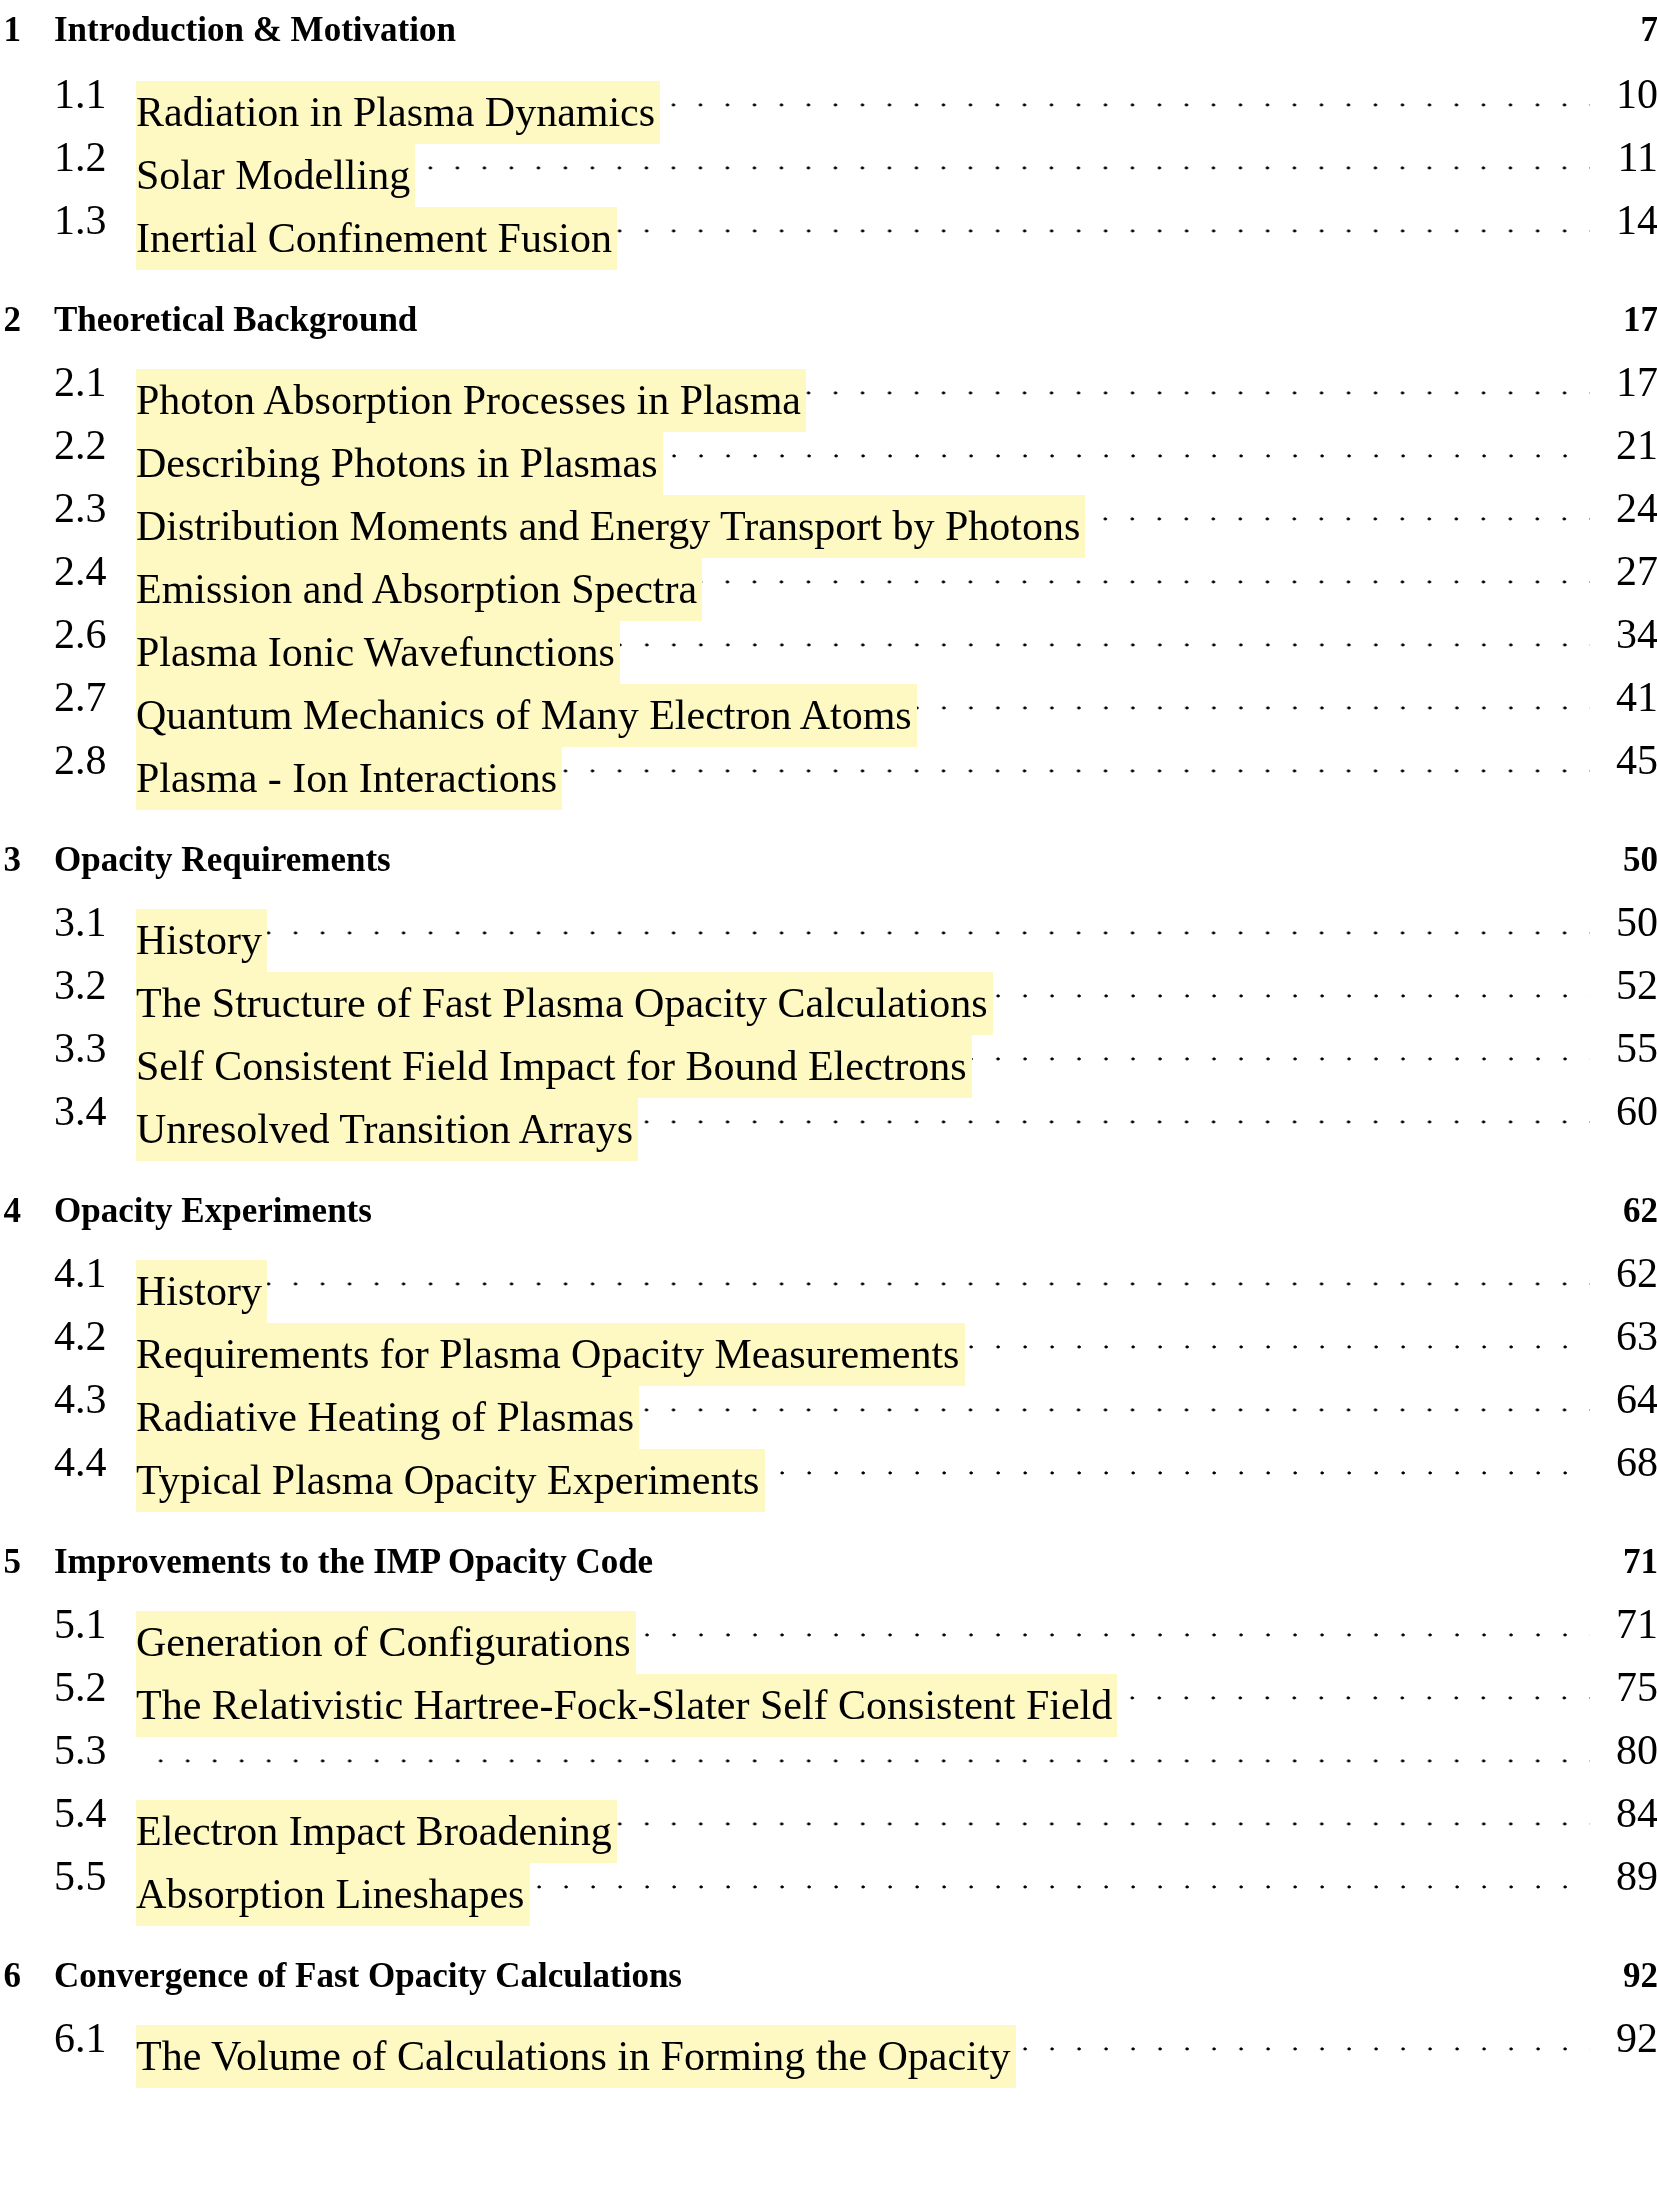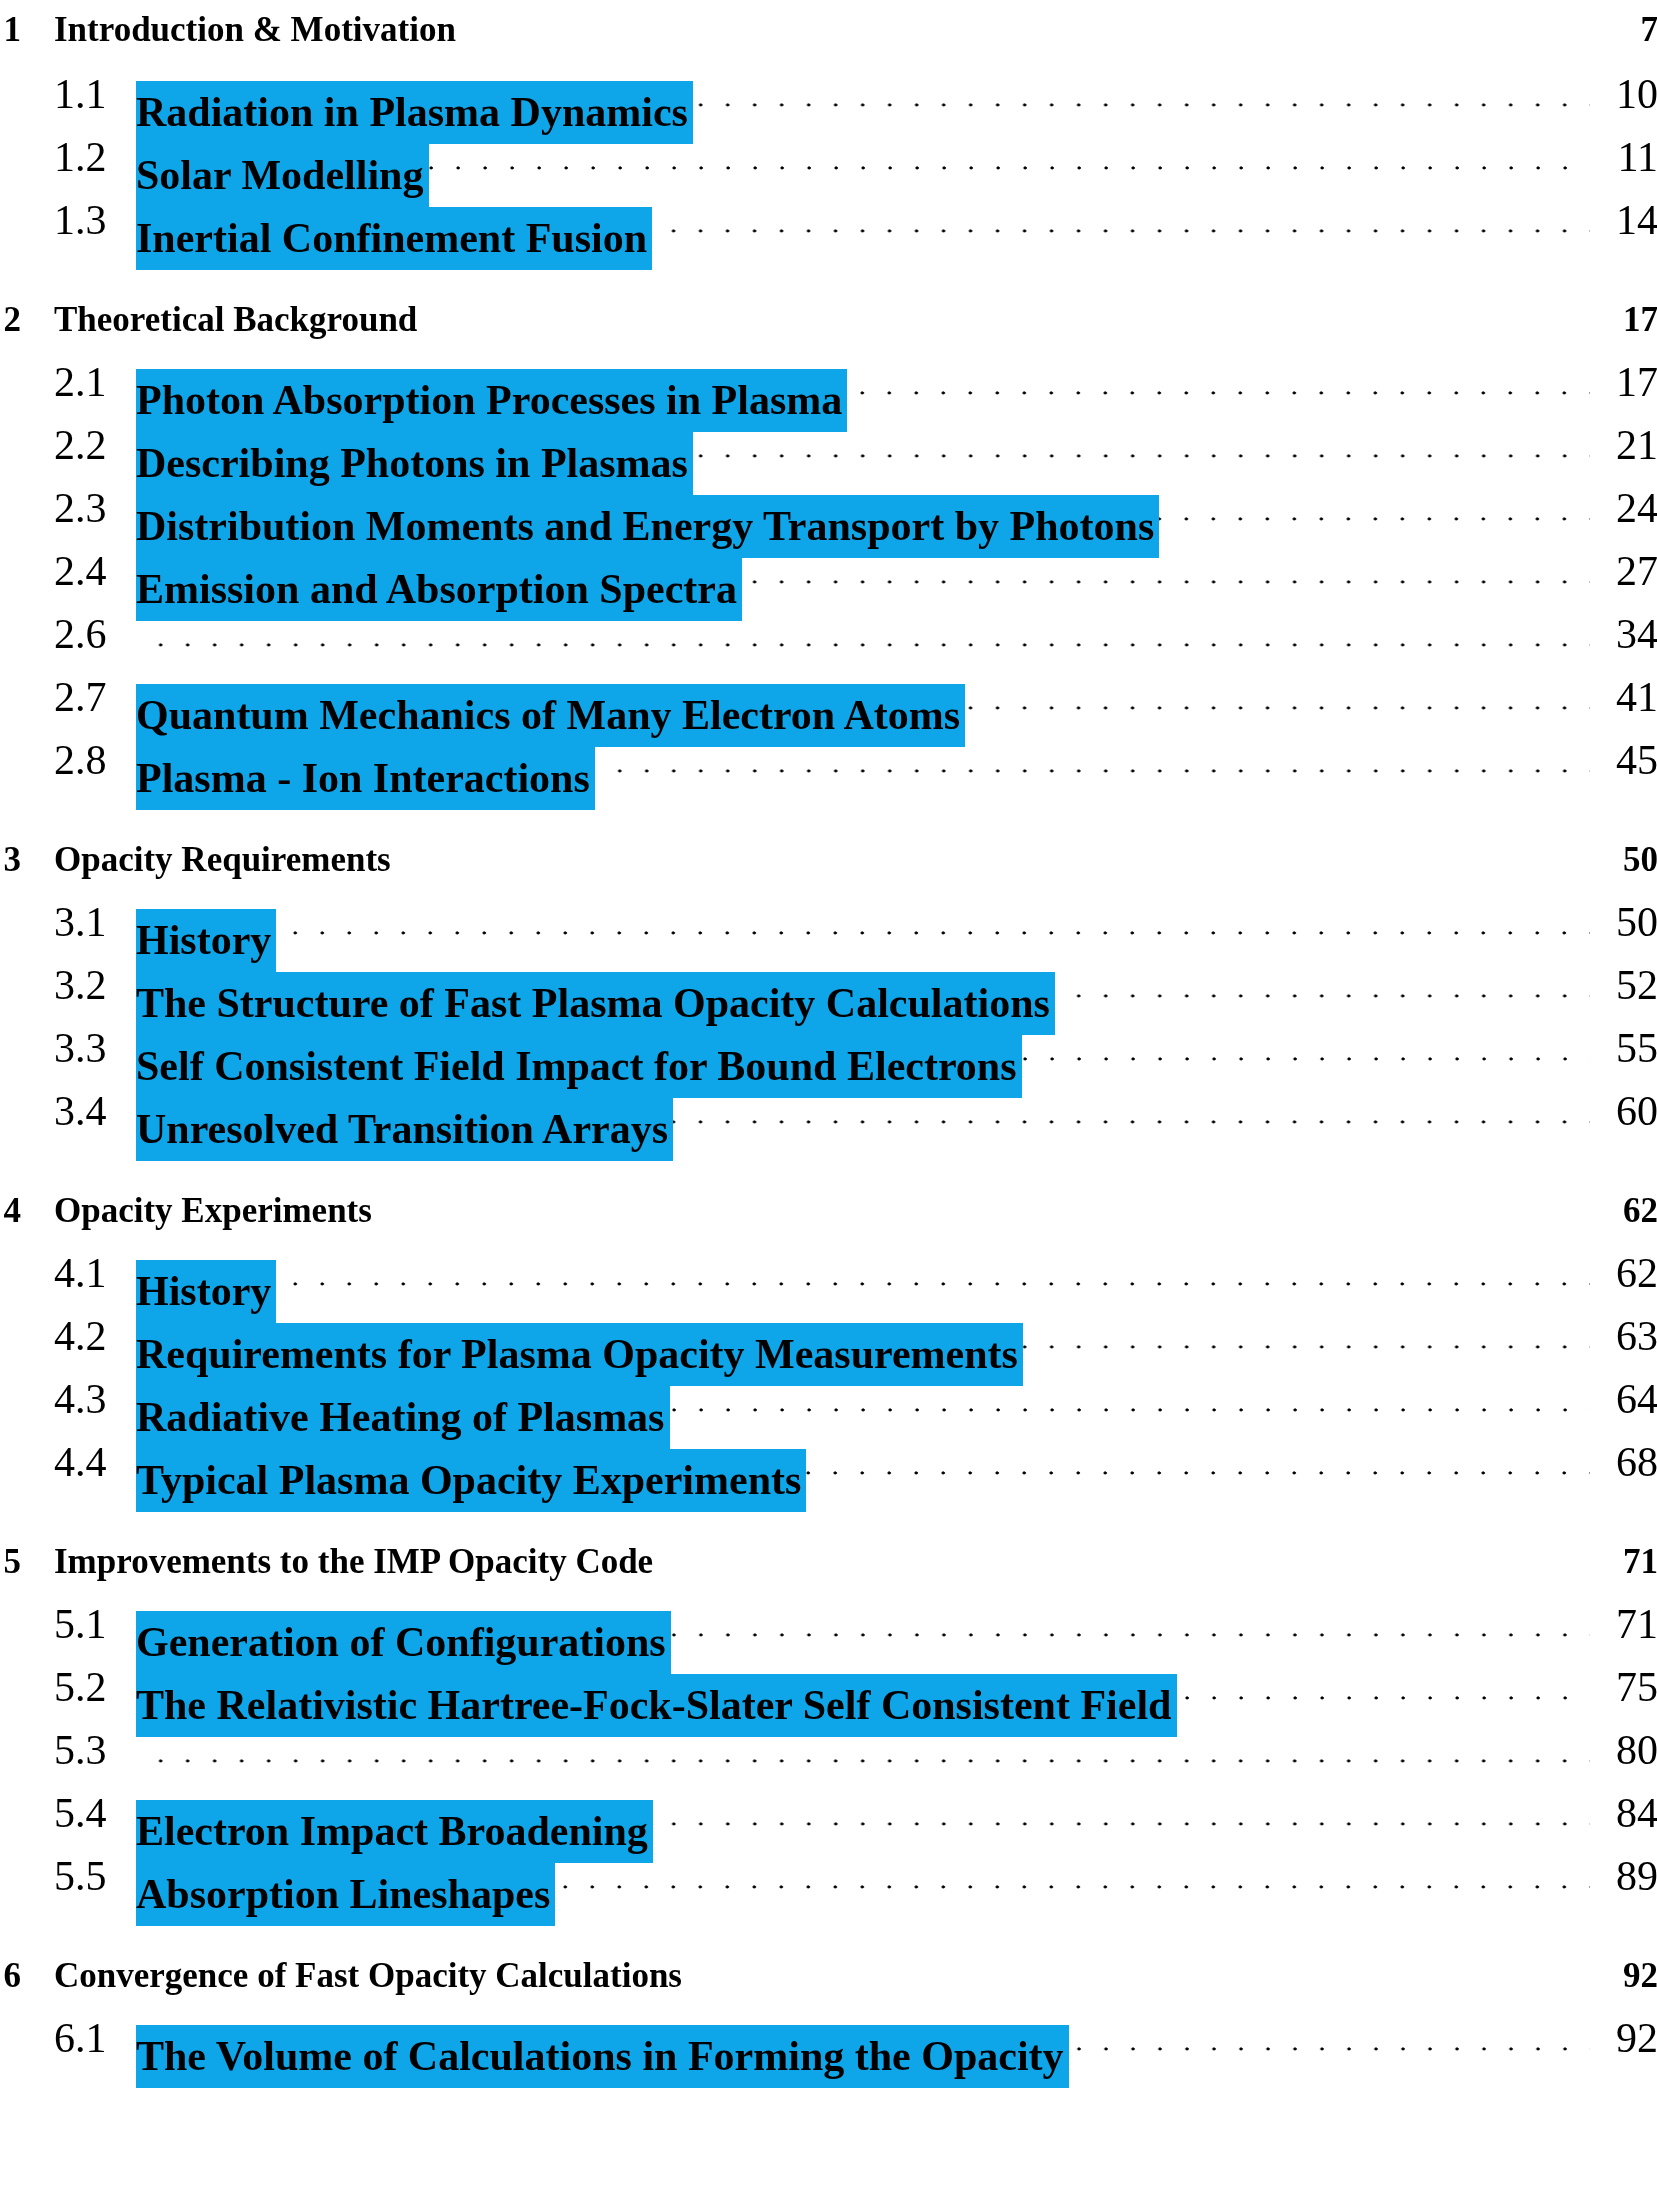--- a/index.html
+++ b/index.html
@@ -65,25 +65,24 @@
     }
     .section .title-wrap {
       position: absolute;
       left: 136px;
       right: 60px;
       display: flex;
       align-items: baseline;
     }
     .section .title {
       white-space: nowrap;
-      background: #0ea5e9;
+      background: #fef9c3;
       padding-right: 5.1px;
       position: relative;
       z-index: 2;
-      font-weight: bold;
     }
     .section .leader {
       flex: 1 1 auto;
       height: 63px;
       position: relative;
       overflow: hidden;
     }
     .section .leader::after {
       content: "";
       position: absolute;
@@ -169,20 +168,21 @@
     <span class="num">2.4</span>
     <span class="title-wrap">
         <span class="title">Emission and Absorption Spectra</span>
         <span class="leader"></span>
       </span>
     <span class="page">27</span>
   </div>
   <div class="section">
     <span class="num">2.6</span>
     <span class="title-wrap">
+        <span class="title">Plasma Ionic Wavefunctions</span>
         <span class="leader"></span>
       </span>
     <span class="page">34</span>
   </div>
   <div class="section">
     <span class="num">2.7</span>
     <span class="title-wrap">
         <span class="title">Quantum Mechanics of Many Electron Atoms</span>
         <span class="leader"></span>
       </span>

